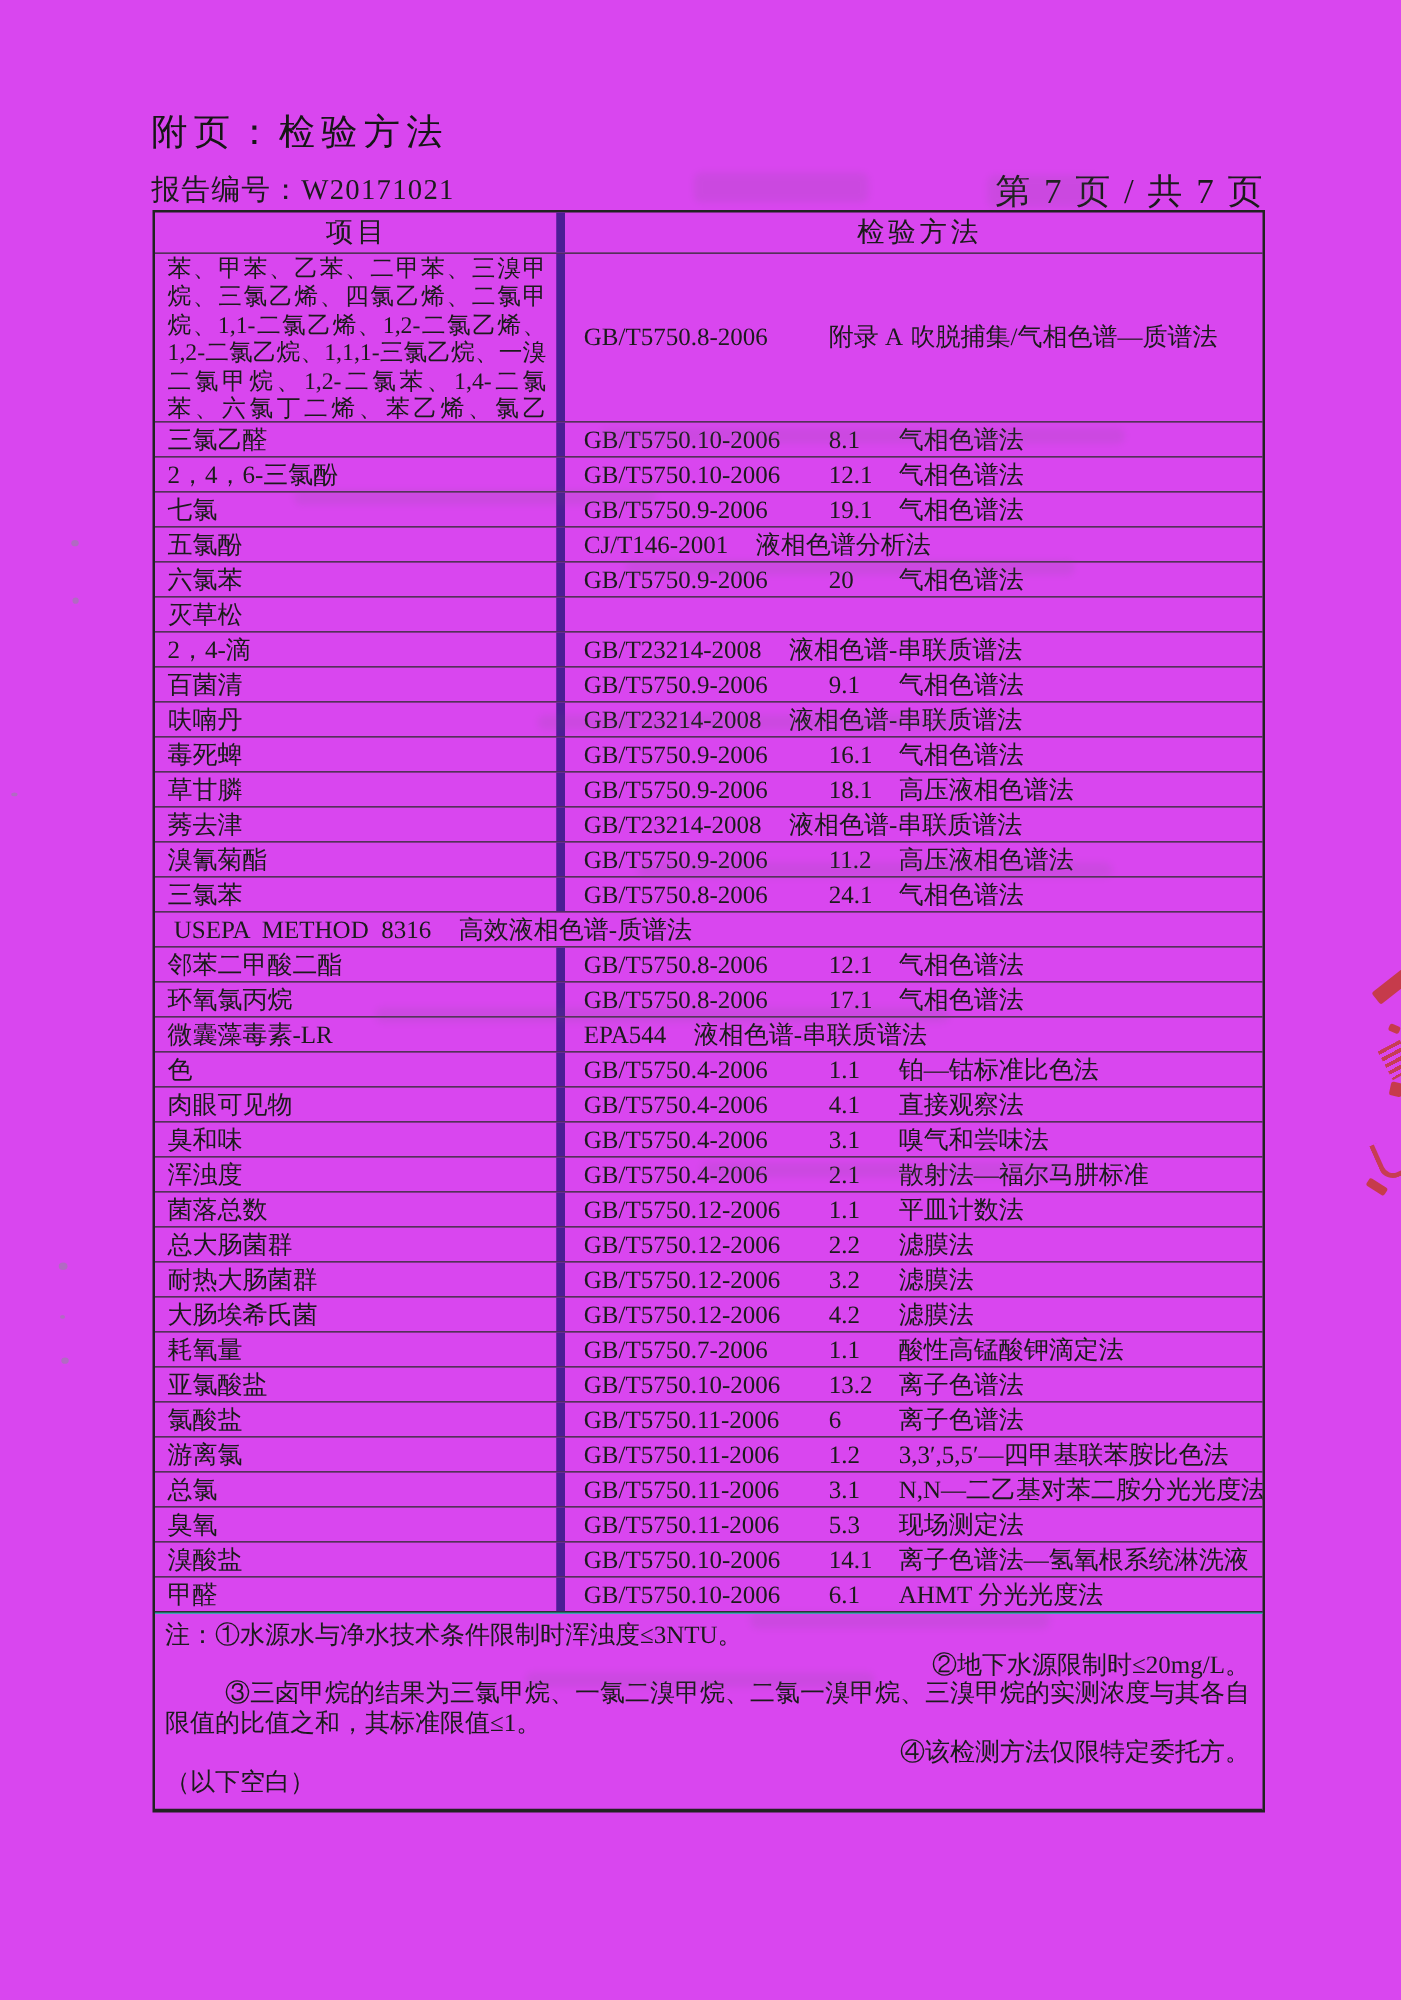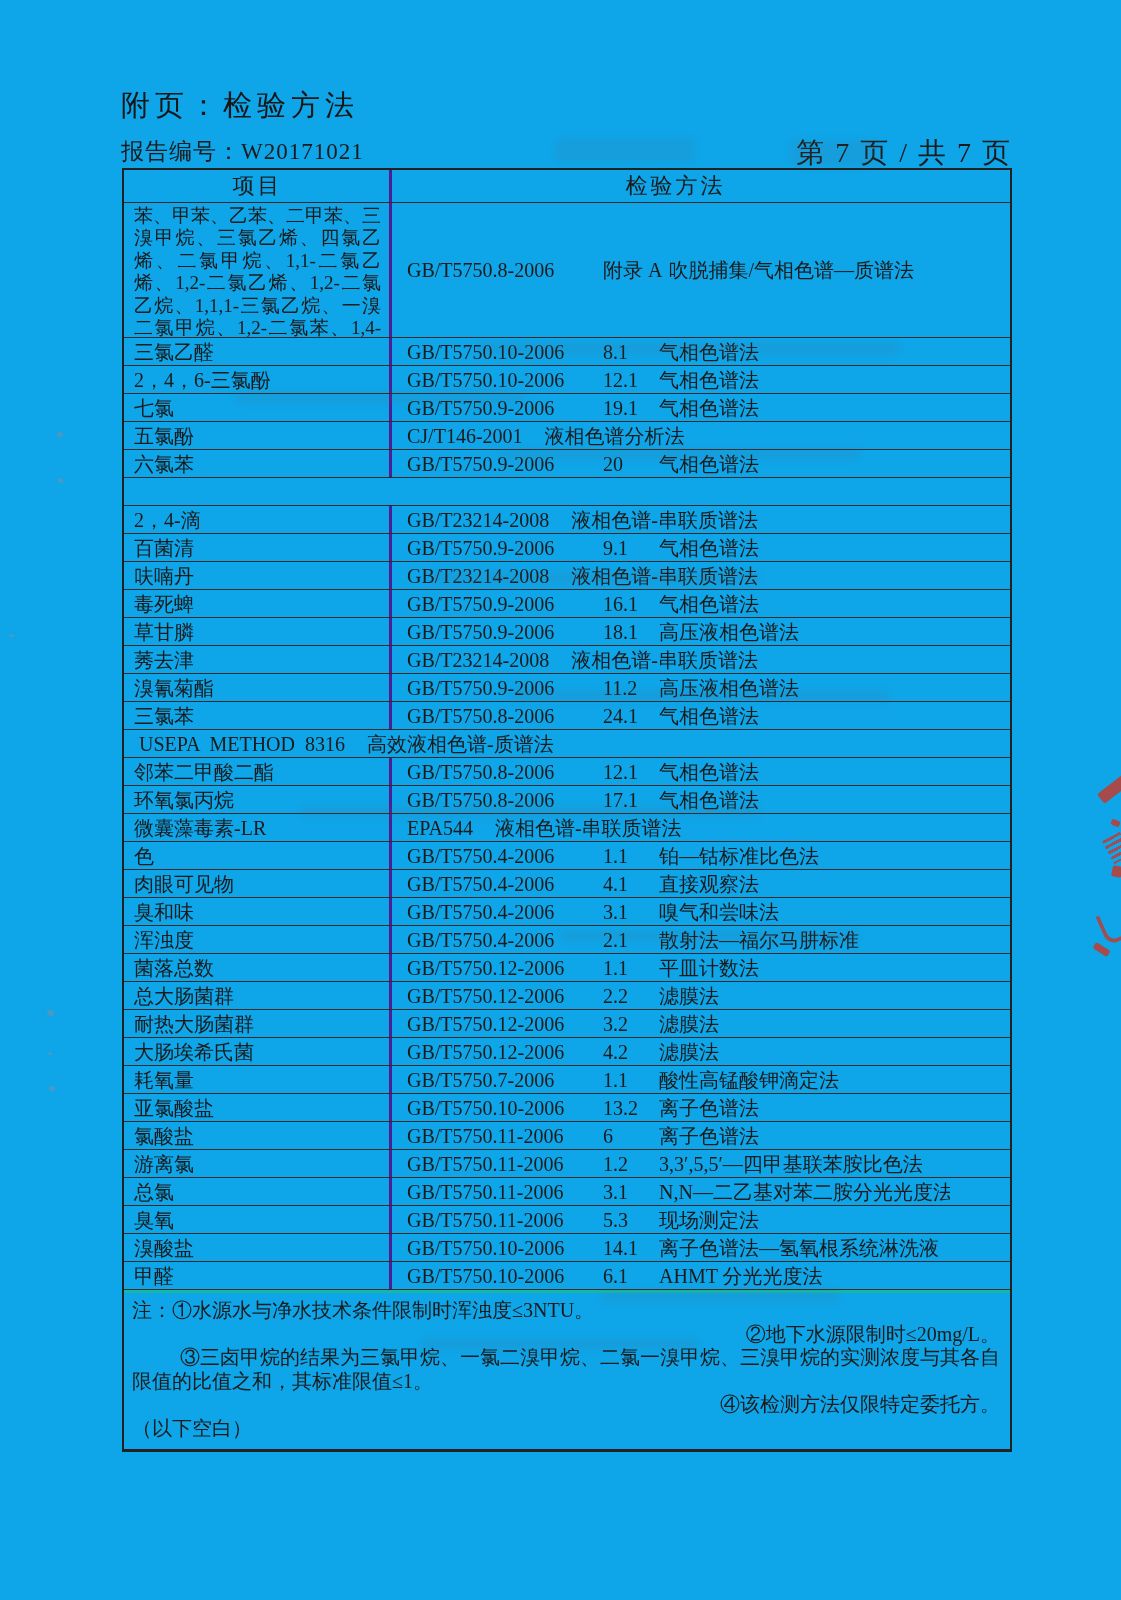--- a/index.html
+++ b/index.html
@@ -1,20 +1,20 @@
 <!DOCTYPE html>
 <html><head>
 <meta charset="utf-8">
 <style>
   html,body{margin:0;padding:0;background:#e8e8e6;}
   .page{
     position:relative;
     width:1121px;height:1600px;
     margin:0 auto;
-    background:#0ea5e9;
+    background:#d946ef;
     overflow:hidden;
     font-family:"Liberation Serif","DejaVu Serif",serif;
     color:#1b1b1b;
   }
   .title{
     position:absolute;left:121px;top:86px;
     font-size:29px;letter-spacing:5px;color:#161616;
   }
   .report-line{
     position:absolute;left:121px;top:136px;
@@ -31,22 +31,22 @@
     background:transparent;
   }
   .trow{display:flex;box-sizing:border-box;}
   .tcell{
     box-sizing:border-box;
     font-size:20px;
     line-height:26px;
     overflow:hidden;
   }
   .tcell.item{
-    width:268px;
-    border-right:3px solid #4c1d95;
+    width:328px;
+    border-right:7px solid #4c1d95;
     padding:0 8px 0 10px;
     display:flex;align-items:center;
   }
   .tcell.method{
     width:558px;
     padding:0 6px 0 15px;
     display:flex;align-items:center;
   }
   .trow{border-bottom:1px solid #2a2a2a;height:28px;}
   .trow.hdr{height:33px;}
@@ -57,21 +57,21 @@
     text-align:justify;text-justify:inter-ideograph;
     padding:2px 8px 2px 10px;
     display:block;
   }
   .m-std{display:inline-block;min-width:186px;white-space:pre;}
   .m-std.nosec{min-width:0;margin-right:22px;}
   .m-sec{display:inline-block;min-width:50px;margin:0 6px 0 10px;white-space:pre;}
   .m-name{white-space:pre;}
   .m-name sup{font-size:13px;line-height:0;}
   .notes{
-    border-top:3px solid #14b8a6;
+    border-top:1px solid #14b8a6;
     box-shadow:0 -1px 0 #2a2a2a;
     padding:6px 10px 8px 8px;
     font-size:20px;line-height:23.6px;
     border-bottom:1px solid #222;
   }
   .note-line{white-space:pre-wrap;}
   .note-line.indent{text-indent:42px;text-align:right;}
   
   .smudge{
     position:absolute;background:#5a6068;border-radius:6px;
@@ -148,20 +148,21 @@
         </div>
         <div class="trow">
           <div class="tcell item">六氯苯</div>
           <div class="tcell method">
             <span class="m-std">GB/T5750.9-2006</span>
             <span class="m-sec">20</span>
             <span class="m-name">气相色谱法</span>
           </div>
         </div>
         <div class="trow">
+          <div class="tcell item">灭草松</div>
         </div>
         <div class="trow">
           <div class="tcell item">2，4-滴</div>
           <div class="tcell method">
             <span class="m-std nosec">GB/T23214-2008</span>
             <span class="m-name">液相色谱-串联质谱法</span>
           </div>
         </div>
         <div class="trow">
           <div class="tcell item">百菌清</div>

